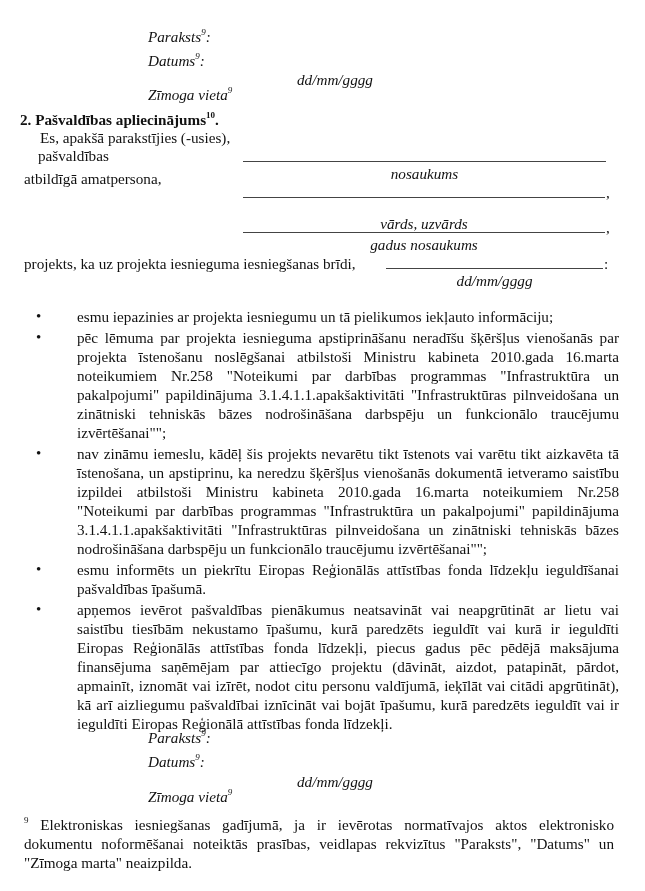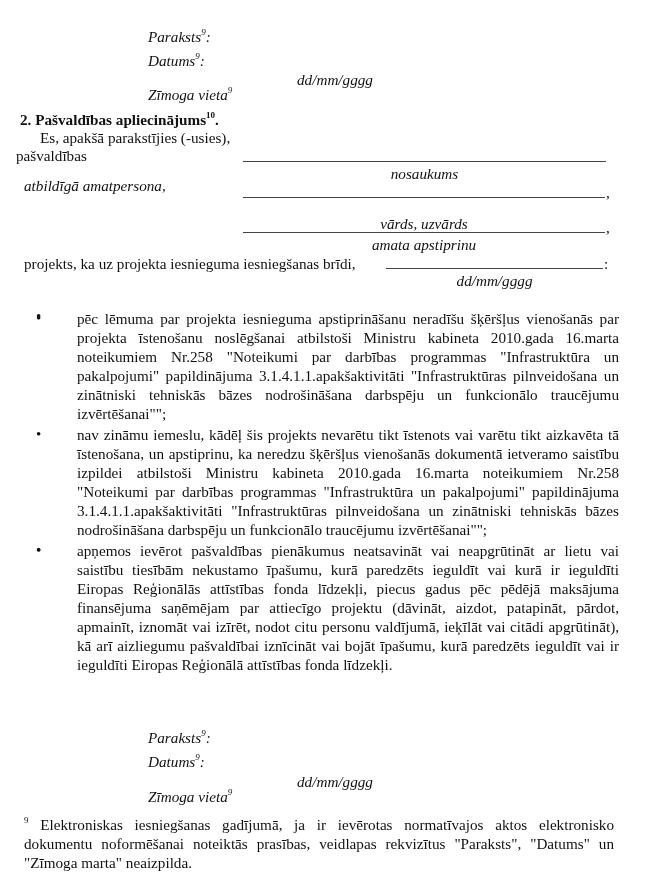--- a/index.html
+++ b/index.html
@@ -25,44 +25,44 @@
 <div>
   <div class="abs it" style="left:148px; top:17px;"><span>Paraksts</span><sup>9</sup>:</div>
   <div class="abs it" style="left:148px; top:41px;"><span>Datums</span><sup>9</sup>:</div>
   <div class="abs it" style="left:297px; top:60px;">dd/mm/gggg</div>
   <div class="abs it" style="left:148px; top:75px;"><span>Zīmoga vieta</span><sup>9</sup></div>
 </div>
 
 <div class="abs heading" style="left:20px; top:110px;"><span>2. Pašvaldības apliecinājums</span><sup>10</sup><span>.</span></div>
 
 <div class="abs" style="left:24px; top:128px;margin-left:16px;">Es, apakšā parakstījies (-usies),</div>
-<div class="abs" style="left:16px; top:146px;text-align:right;">pašvaldības</div>
+<div class="abs" style="left:38px; top:146px;text-align:right;">pašvaldības</div>
 
 <div class="line" style="left:243px; width:363px; top:161px;"></div>
 <div class="caption" style="left:243px; width:363px; top:164px;">nosaukums</div>
 
-<div class="abs" style="left:24px; top:176px;font-style:italic;">atbildīgā amatpersona,</div>
+<div class="abs" style="left:24px; top:169px;">atbildīgā amatpersona,</div>
 <div class="line" style="left:243px; width:362px; top:197px;"></div>
 <div class="abs" style="left:606px; top:183px;">,</div>
 <div class="caption" style="left:243px; width:362px; top:214px;">vārds, uzvārds</div>
 
 <div class="line" style="left:243px; width:362px; top:232px;"></div>
 <div class="abs" style="left:606px; top:218px;">,</div>
-<div class="caption" style="left:243px; width:362px; top:235px;">amata apstiprinu</div>
+<div class="caption" style="left:243px; width:362px; top:235px;">gadus nosaukums</div>
 
 <div class="abs" style="left:24px; top:254px;">projekts, ka uz projekta iesnieguma iesniegšanas brīdi,</div>
 <div class="line" style="left:386px; width:217px; top:268px;"></div>
 <div class="abs" style="left:604px; top:254px;">:</div>
 <div class="caption" style="left:386px; width:217px; top:271px;">dd/mm/gggg</div>
 
 <ul class="bullets" style="top:307px;">
-  <li style="margin-bottom:2px;"><span class="dot">•</span></li>
+  <li style="margin-bottom:2px;"><span class="dot">•</span><span>esmu iepazinies ar projekta iesniegumu un tā pielikumos iekļauto informāciju;</span></li>
   <li style="margin-bottom:2px;"><span class="dot">•</span><span>pēc lēmuma par projekta iesnieguma apstiprināšanu neradīšu šķēršļus vienošanās par projekta īstenošanu noslēgšanai atbilstoši Ministru kabineta 2010.gada 16.marta noteikumiem Nr.258 "Noteikumi par darbības programmas "Infrastruktūra un pakalpojumi" papildinājuma 3.1.4.1.1.apakšaktivitāti "Infrastruktūras pilnveidošana un zinātniski tehniskās bāzes nodrošināšana darbspēju un funkcionālo traucējumu izvērtēšanai"";</span></li>
   <li style="margin-bottom:2px;"><span class="dot">•</span><span>nav zināmu iemeslu, kādēļ šis projekts nevarētu tikt īstenots vai varētu tikt aizkavēta tā īstenošana, un apstiprinu, ka neredzu šķēršļus vienošanās dokumentā ietveramo saistību izpildei atbilstoši Ministru kabineta 2010.gada 16.marta noteikumiem Nr.258 "Noteikumi par darbības programmas "Infrastruktūra un pakalpojumi" papildinājuma 3.1.4.1.1.apakšaktivitāti "Infrastruktūras pilnveidošana un zinātniski tehniskās bāzes nodrošināšana darbspēju un funkcionālo traucējumu izvērtēšanai"";</span></li>
-  <li style="margin-bottom:2px;"><span class="dot">•</span></li>
+  <li style="margin-bottom:2px;"><span class="dot">•</span><span>esmu informēts un piekrītu Eiropas Reģionālās attīstības fonda līdzekļu ieguldīšanai pašvaldības īpašumā.</span></li>
   <li><span class="dot">•</span><span>apņemos ievērot pašvaldības pienākumus neatsavināt vai neapgrūtināt ar lietu vai saistību tiesībām nekustamo īpašumu, kurā paredzēts ieguldīt vai kurā ir ieguldīti Eiropas Reģionālās attīstības fonda līdzekļi, piecus gadus pēc pēdējā maksājuma finansējuma saņēmējam par attiecīgo projektu (dāvināt, aizdot, patapināt, pārdot, apmainīt, iznomāt vai izīrēt, nodot citu personu valdījumā, ieķīlāt vai citādi apgrūtināt), kā arī aizliegumu pašvaldībai iznīcināt vai bojāt īpašumu, kurā paredzēts ieguldīt vai ir ieguldīti Eiropas Reģionālā attīstības fonda līdzekļi.</span></li>
 </ul>
 
 <div>
   <div class="abs it" style="left:148px; top:718px;"><span>Paraksts</span><sup>9</sup>:</div>
   <div class="abs it" style="left:148px; top:742px;"><span>Datums</span><sup>9</sup>:</div>
   <div class="abs it" style="left:297px; top:762px;">dd/mm/gggg</div>
   <div class="abs it" style="left:148px; top:777px;"><span>Zīmoga vieta</span><sup>9</sup></div>
 </div>
 

